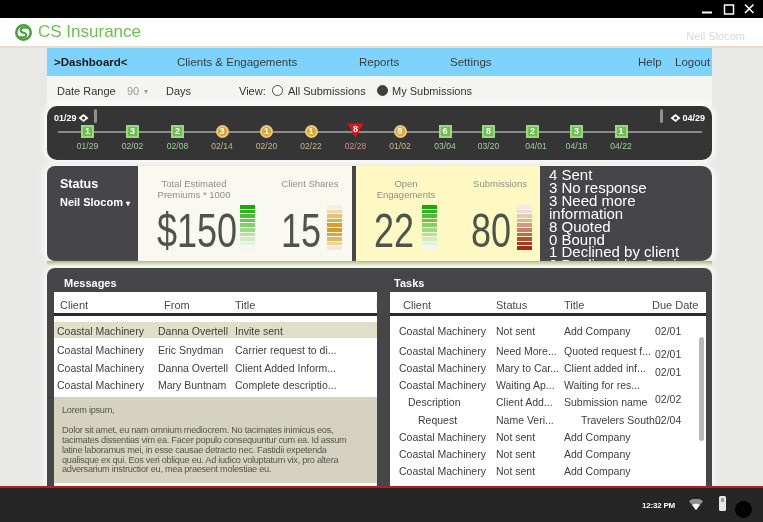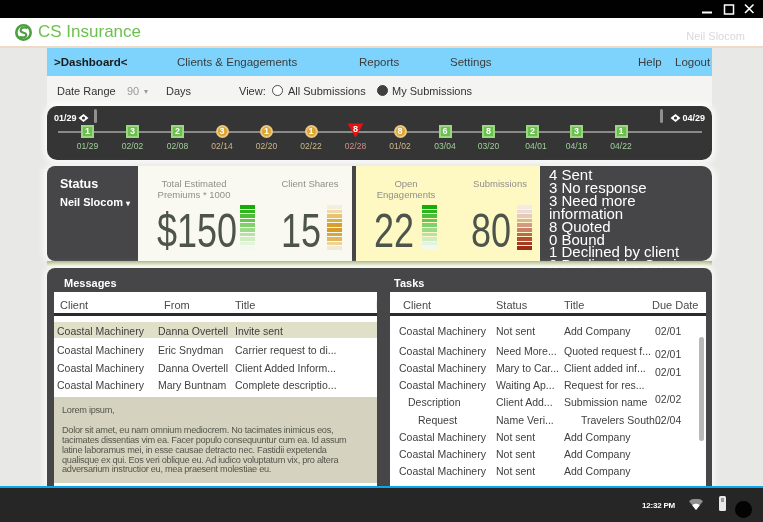--- a/index.html
+++ b/index.html
@@ -47,21 +47,21 @@
 
 
 #bottom { left:47px; top:268px; width:665px; height:222px; background:#464648; border-radius:8px 8px 0 0; box-shadow:0 0 6px 3px rgba(255,255,255,.7); }
 .ptitle { position:absolute; color:#fff; font-size:11px; font-weight:bold; }
 .white-inset { position:absolute; background:#fff; }
 .thead { position:absolute; font-size:11px; color:#4a4a4a; }
 .theadline { position:absolute; background:#2b2b2b; }
 .row-text { position:absolute; font-size:10.5px; color:#3f3f3f; white-space:nowrap; }
 
 
-#taskbar { left:0; top:486px; width:763px; height:36px; background:#262626; border-top:2px solid #0ea5e9; }
+#taskbar { left:0; top:486px; width:763px; height:36px; background:#262626; border-top:2px solid #b91c1c; }
 </style>
 </head>
 <body>
 <div class="abs" id="titlebar">
   <svg style="position:absolute; left:700px; top:0;" width="60" height="18" viewBox="0 0 60 18">
     <rect x="2" y="11.5" width="10" height="2" fill="#fff"></rect>
     <rect x="24.5" y="5" width="9" height="9" fill="none" stroke="#fff" stroke-width="1.5"></rect>
     <path d="M45 4.5 L53.5 13 M53.5 4.5 L45 13" stroke="#fff" stroke-width="1.6"></path>
   </svg>
 </div>
@@ -257,21 +257,21 @@
     <div class="row-text" style="left:9px; top:53px;">Coastal Machinery</div>
     <div class="row-text" style="left:106px; top:53px;">Need More...</div>
     <div class="row-text" style="left:174px; top:53px;">Quoted request f...</div>
     <div class="row-text" style="left:265px; top:56px;">02/01</div>
     <div class="row-text" style="left:9px; top:70px;">Coastal Machinery</div>
     <div class="row-text" style="left:106px; top:70px;">Mary to Car...</div>
     <div class="row-text" style="left:174px; top:70px;">Client added inf...</div>
     <div class="row-text" style="left:265px; top:74px;">02/01</div>
     <div class="row-text" style="left:9px; top:87px;">Coastal Machinery</div>
     <div class="row-text" style="left:106px; top:87px;">Waiting Ap...</div>
-    <div class="row-text" style="left:174px; top:87px;">Request for res...</div>
+    <div class="row-text" style="left:174px; top:87px;">Waiting for res...</div>
     <div class="row-text" style="left:265px; top:101px;">02/02</div>
     <div class="row-text" style="left:18px; top:104px;">Description</div>
     <div class="row-text" style="left:106px; top:104px;">Client Add...</div>
     <div class="row-text" style="left:174px; top:104px;">Submission name</div>
     <div class="row-text" style="left:28px; top:122px;">Request</div>
     <div class="row-text" style="left:106px; top:122px;">Name Veri...</div>
     <div class="row-text" style="left:174px; top:122px;margin-left:17px;">Travelers South...</div>
     <div class="row-text" style="left:265px; top:122px;">02/04</div>
     <div class="row-text" style="left:9px; top:139px;">Coastal Machinery</div>
     <div class="row-text" style="left:106px; top:139px;">Not sent</div>

